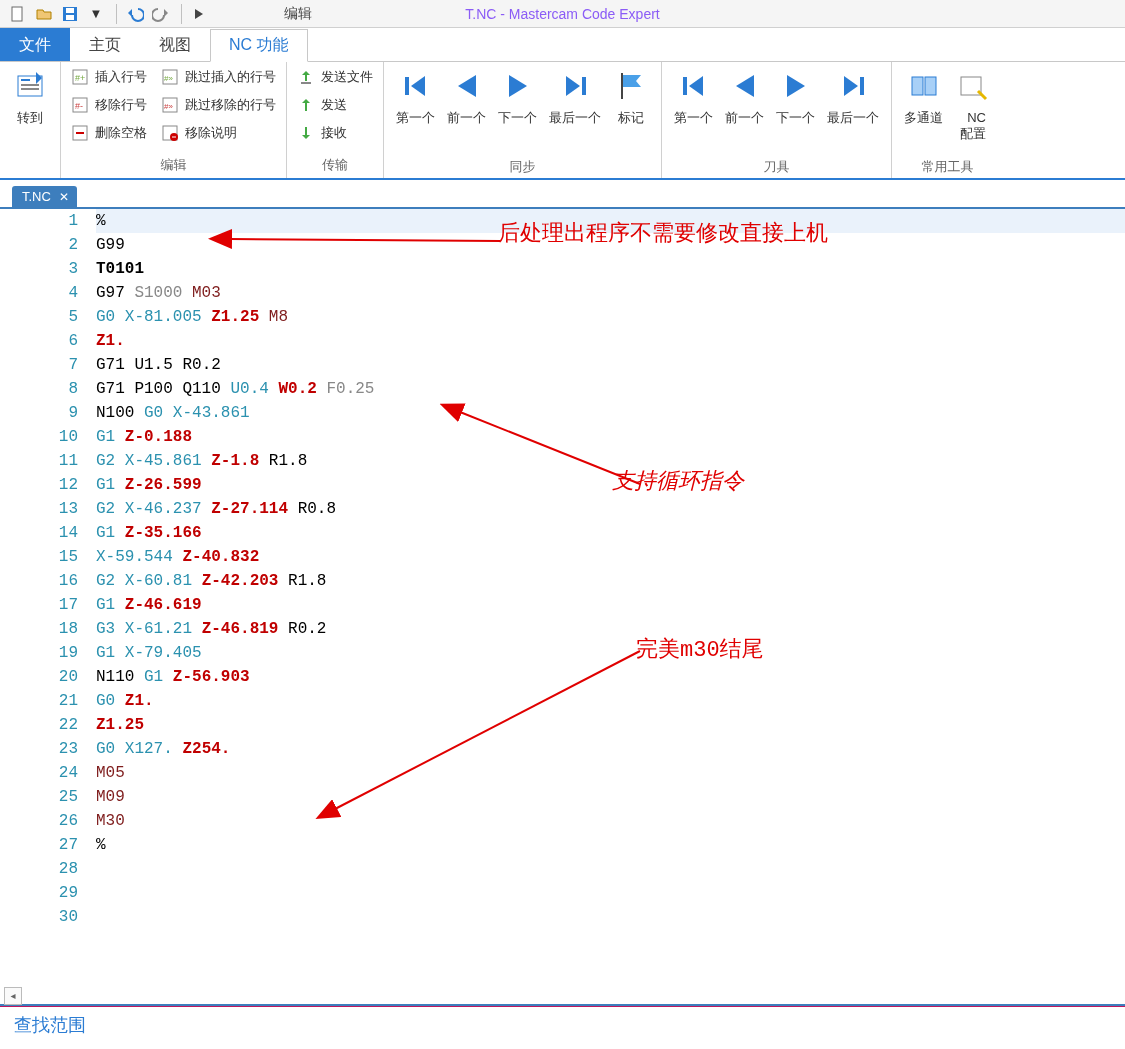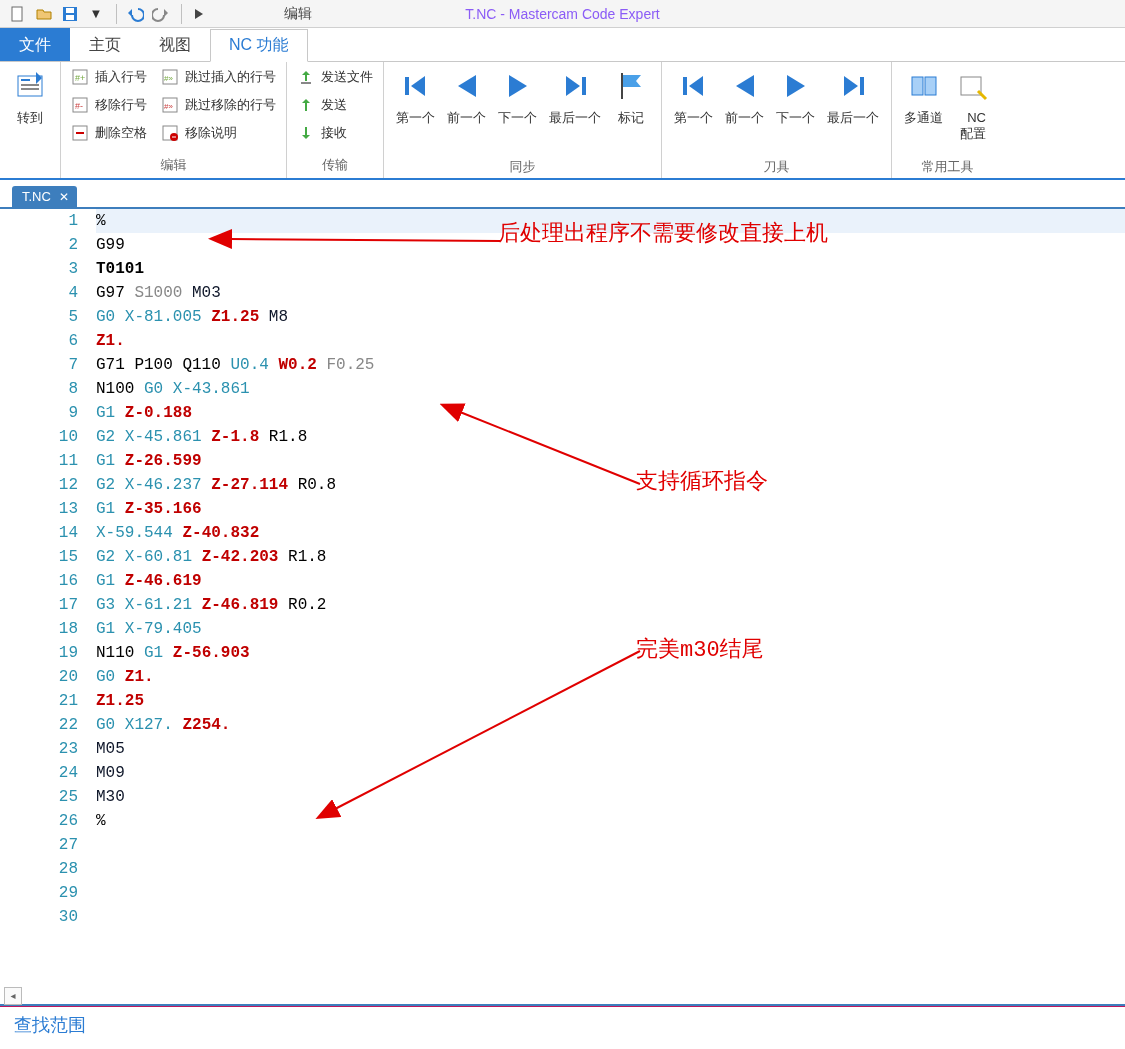--- a/index.html
+++ b/index.html
@@ -199,21 +199,21 @@
       flex: 1;
       padding-left: 8px;
     }
     .code-lines .line { height: 24px; white-space: pre; }
     .line.current { background: #eaf2fb; }
 
     .tok-default { color: #000; }
     .tok-g { color: #2b91af; }
     .tok-x { color: #2b91af; }
     .tok-zb { color: #c00000; font-weight: bold; }
-    .tok-m { color: #0f172a; }
+    .tok-m { color: #7f1d1d; }
     .tok-s { color: #888888; }
     .tok-r { color: #000; }
     .tok-bold { font-weight: bold; }
     .tok-gray { color: #888888; }
 
     
     .anno {
       position: absolute;
       color: #e00000;
       font-size: 22px;
@@ -576,20 +576,21 @@
         <div>29</div>
         <div>30</div>
       </div>
     <div class="code-lines" id="codelines">
         <div class="line current"><span class="tok-default">%</span></div>
         <div class="line"><span class="tok-default">G99</span></div>
         <div class="line"><span class="tok-bold tok-default">T0101</span></div>
         <div class="line"><span class="tok-default">G97 </span><span class="tok-s">S1000 </span><span class="tok-m">M03</span></div>
         <div class="line"><span class="tok-g">G0 </span><span class="tok-x">X-81.005 </span><span class="tok-zb">Z1.25 </span><span class="tok-m">M8</span></div>
         <div class="line"><span class="tok-zb">Z1.</span></div>
+        <div class="line"><span class="tok-default">G71 </span><span class="tok-default">U1.5 </span><span class="tok-default">R0.2</span></div>
         <div class="line"><span class="tok-default">G71 P100 Q110 </span><span class="tok-x">U0.4 </span><span class="tok-zb">W0.2 </span><span class="tok-gray">F0.25</span></div>
         <div class="line"><span class="tok-default">N100 </span><span class="tok-g">G0 </span><span class="tok-x">X-43.861</span></div>
         <div class="line"><span class="tok-g">G1 </span><span class="tok-zb">Z-0.188</span></div>
         <div class="line"><span class="tok-g">G2 </span><span class="tok-x">X-45.861 </span><span class="tok-zb">Z-1.8 </span><span class="tok-r">R1.8</span></div>
         <div class="line"><span class="tok-g">G1 </span><span class="tok-zb">Z-26.599</span></div>
         <div class="line"><span class="tok-g">G2 </span><span class="tok-x">X-46.237 </span><span class="tok-zb">Z-27.114 </span><span class="tok-r">R0.8</span></div>
         <div class="line"><span class="tok-g">G1 </span><span class="tok-zb">Z-35.166</span></div>
         <div class="line"><span class="tok-x">X-59.544 </span><span class="tok-zb">Z-40.832</span></div>
         <div class="line"><span class="tok-g">G2 </span><span class="tok-x">X-60.81 </span><span class="tok-zb">Z-42.203 </span><span class="tok-r">R1.8</span></div>
         <div class="line"><span class="tok-g">G1 </span><span class="tok-zb">Z-46.619</span></div>
@@ -601,21 +602,21 @@
         <div class="line"><span class="tok-g">G0 </span><span class="tok-x">X127. </span><span class="tok-zb">Z254.</span></div>
         <div class="line"><span class="tok-m">M05</span></div>
         <div class="line"><span class="tok-m">M09</span></div>
         <div class="line"><span class="tok-m">M30</span></div>
         <div class="line"><span class="tok-default">%</span></div>
         <div class="line"><span class="tok-default"></span></div>
       </div>
 
     <div class="anno" style="left:610px; top:-20px;">完美清晰开头</div>
     <div class="anno" style="left:498px; top:14px;">后处理出程序不需要修改直接上机</div>
-    <div class="anno" style="left:636px; top:262px;">支持循环指令</div>
+    <div class="anno" style="left:612px; top:262px;font-style:italic;">支持循环指令</div>
     <div class="anno" style="left:636px; top:430px;">完美m30结尾</div>
 
     <svg class="arrow" style="left:0;top:0;width:100%;height:100%;">
       <defs>
         <marker id="ah" markerWidth="12" markerHeight="10" refX="1" refY="5" orient="auto">
             <path d="M0 0l12 5-12 5z" fill="#e00000"></path>
           </marker>
       </defs>
       <line x1="500" y1="32" x2="230" y2="30" stroke="#e00000" stroke-width="2" marker-end="url(#ah)"></line>
       <line x1="640" y1="275" x2="460" y2="203" stroke="#e00000" stroke-width="2" marker-end="url(#ah)"></line>

